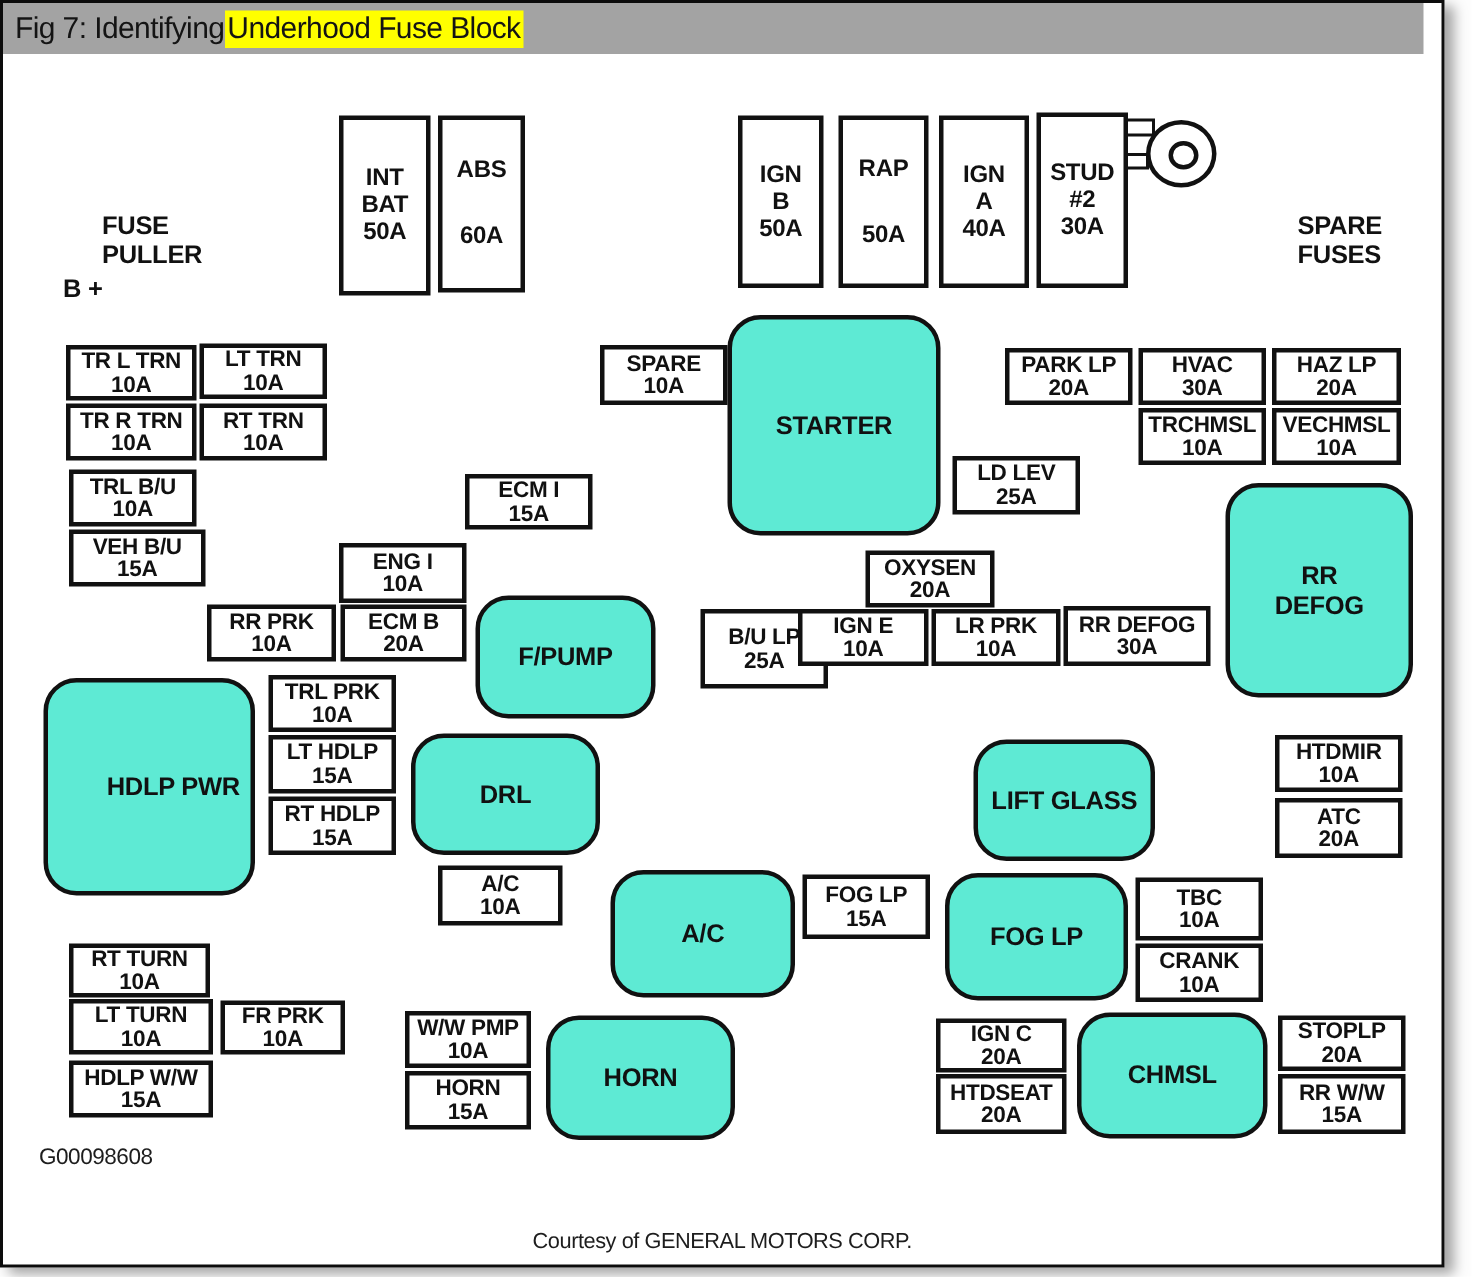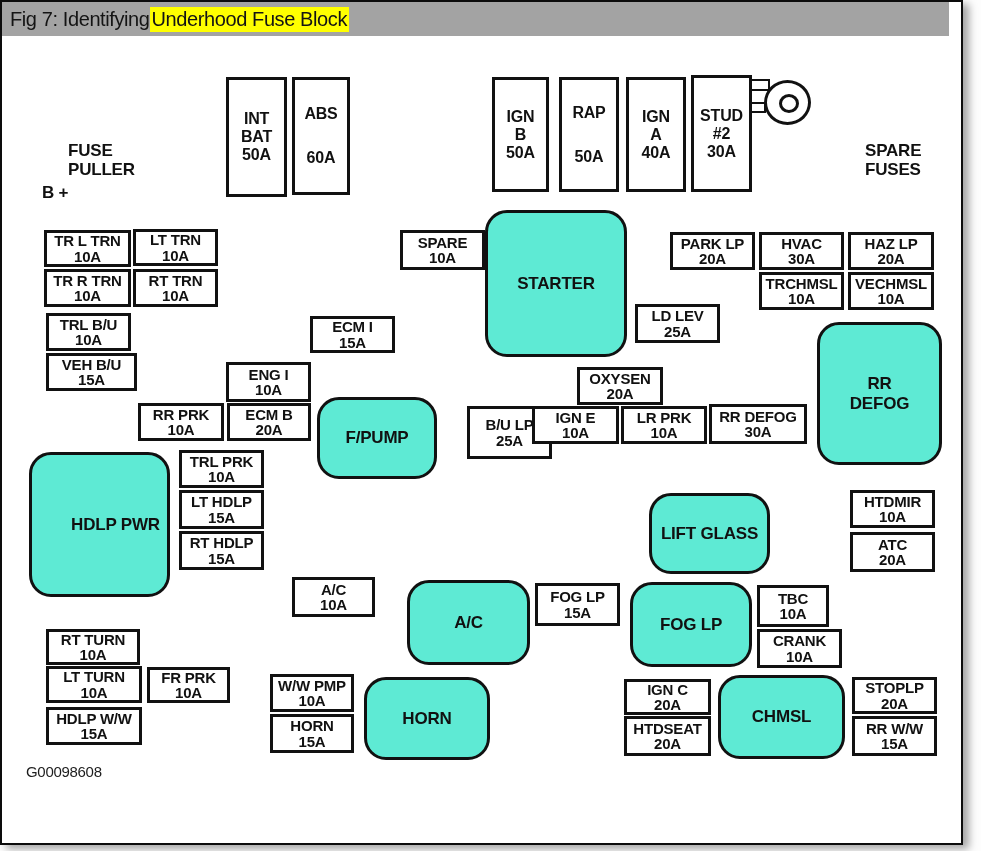--- a/index.html
+++ b/index.html
@@ -52,20 +52,21 @@
     </div>
 
     <div id="ring">
       <div class="bar1"></div>
       <div class="bar2"></div>
       <div class="outer"></div>
       <div class="inner"></div>
     </div>
 
     <div id="figure-id">G00098608</div>
+    <div id="courtesy">Courtesy of GENERAL MOTORS CORP.</div>
   <div class="fuse tall" style="left: 224px; top: 75px; width: 61px; height: 120px; text-align: center;">
         <div>INT</div>
         <div>BAT</div>
         <div>50A</div>
       </div>
       <div class="fuse tall spaced" style="left: 290px; top: 75px; width: 58px; height: 118px;">
         <div>ABS</div>
         <div>60A</div>
       </div>
       <div class="fuse tall" style="left: 490px; top: 75px; width: 57px; height: 115px;">
@@ -196,21 +197,21 @@
         <div>15A</div>
       </div>
       <div class="fuse" style="left: 848px; top: 488px; width: 85px; height: 38px;">
         <div>HTDMIR</div>
         <div>10A</div>
       </div>
       <div class="fuse" style="left: 848px; top: 530px; width: 85px; height: 40px;">
         <div>ATC</div>
         <div>20A</div>
       </div>
-      <div class="fuse" style="left: 755px; top: 583px; width: 72px; height: 42px;">
+      <div class="fuse" style="left: 755px; top: 583px; width: 85px; height: 42px;">
         <div>TBC</div>
         <div>10A</div>
       </div>
       <div class="fuse" style="left: 755px; top: 627px; width: 85px; height: 39px;">
         <div>CRANK</div>
         <div>10A</div>
       </div>
       <div class="fuse" style="left: 44px; top: 627px; width: 94px; height: 36px;">
         <div>RT TURN</div>
         <div>10A</div>
@@ -257,20 +258,23 @@
       <div class="relay" style="left: 315px; top: 395px; width: 120px; height: 82px;">
         <div>F/PUMP</div>
       </div>
       <div class="relay" style="left: 815px; top: 320px; width: 125px; height: 143px;">
         <div>RR</div>
         <div>DEFOG</div>
       </div>
       <div class="relay" style="left: 27px; top: 450px; width: 141px; height: 145px; padding-left: 32px;">
         <div>HDLP PWR</div>
       </div>
+      <div class="relay" style="left: 272px; top: 487px; width: 126px; height: 81px;">
+        <div>DRL</div>
+      </div>
       <div class="relay" style="left: 405px; top: 578px; width: 123px; height: 85px;">
         <div>A/C</div>
       </div>
       <div class="relay" style="left: 627px; top: 491px; width: 121px; height: 81px; margin-left: 20px;">
         <div>LIFT GLASS</div>
       </div>
       <div class="relay" style="left: 628px; top: 580px; width: 122px; height: 85px;">
         <div>FOG LP</div>
       </div>
       <div class="relay" style="left: 362px; top: 675px; width: 126px; height: 83px;">

